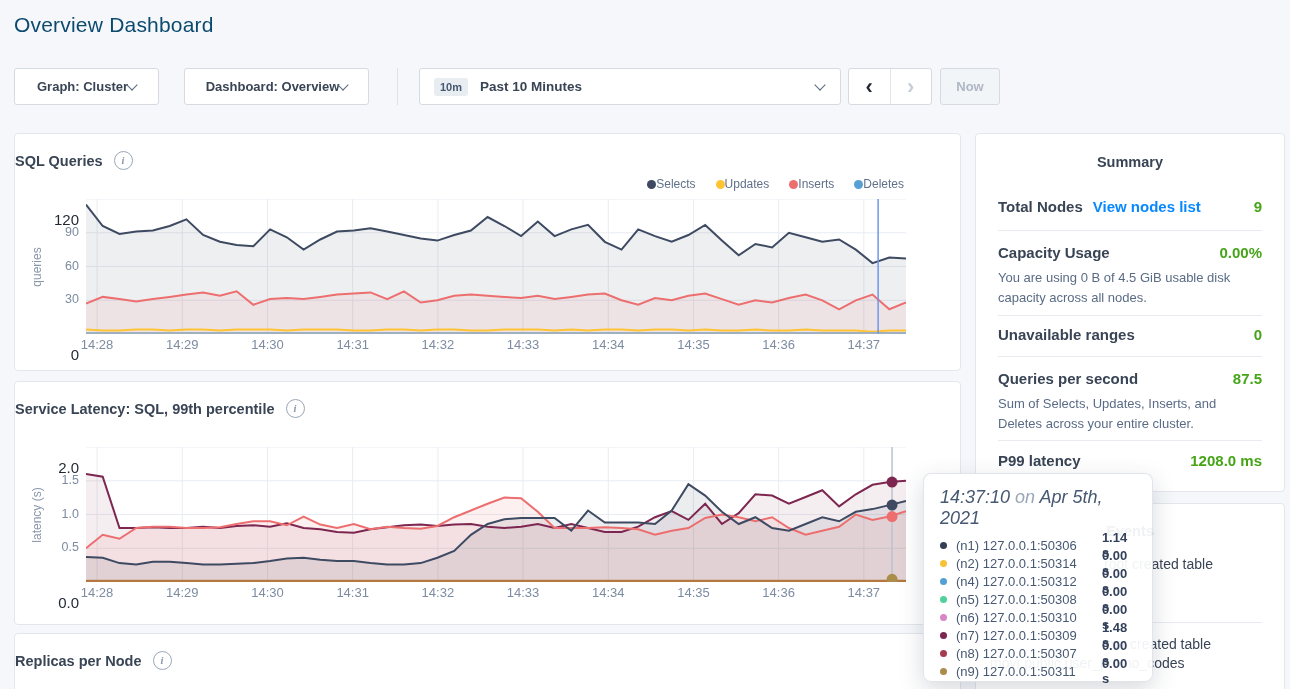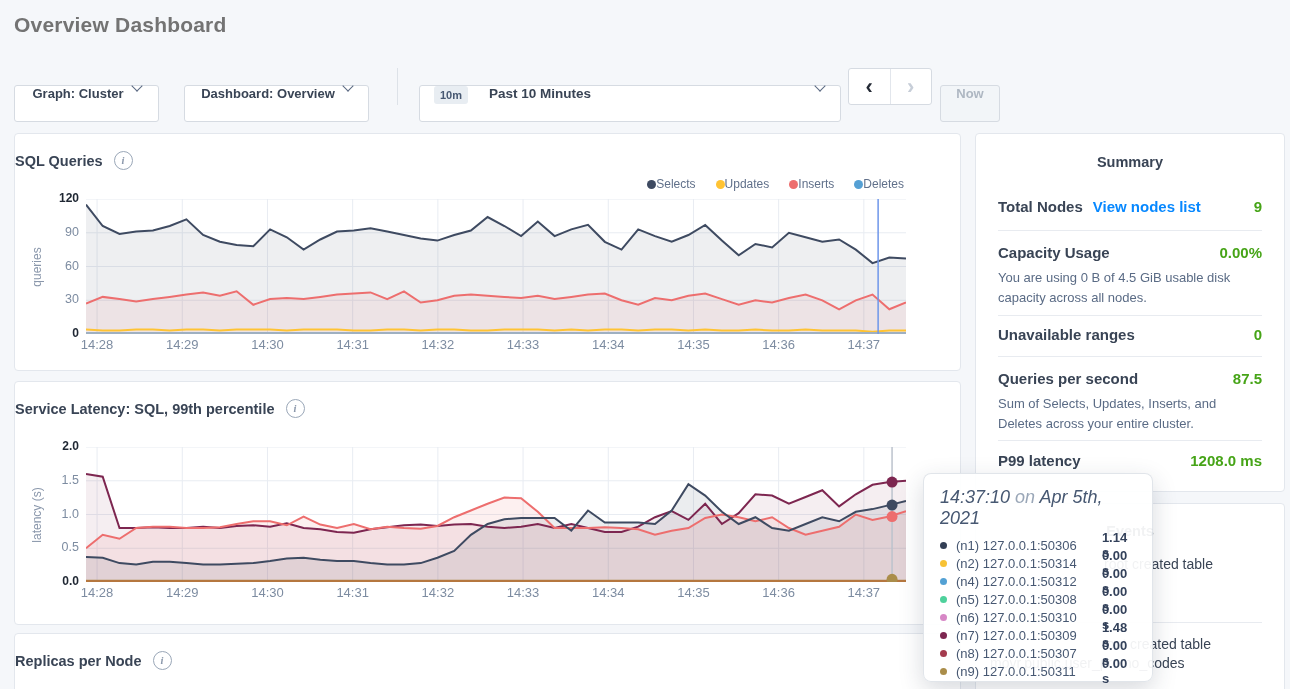--- a/index.html
+++ b/index.html
@@ -4,27 +4,27 @@
 <style>
   html,body{margin:0;padding:0;}
   body{
     width:1290px;height:689px;position:relative;overflow:hidden;
     background:#f5f7fa;
     font-family:"Liberation Sans","DejaVu Sans",sans-serif;
     color:#394455;
   }
   .page-title{
     position:absolute;left:14px;top:13px;
-    font-size:21px;font-weight:700;color:#737373;letter-spacing:.2px;
+    font-size:21px;font-weight:400;color:#0c4a6e;letter-spacing:.2px;
   }
   
   .btn{
-    position:absolute;top:85px;height:37px;box-sizing:border-box;
+    position:absolute;top:68px;height:37px;box-sizing:border-box;
     background:#fff;border:1px solid #d6dbe2;border-radius:3px;
-    display:flex;align-items:flex-start;justify-content:center;gap:9px;
+    display:flex;align-items:center;justify-content:center;
     font-size:13px;font-weight:bold;color:#394455;cursor:pointer;
   }
   .caret{width:7px;height:7px;border-right:1.5px solid #5a6982;border-bottom:1.5px solid #5a6982;
     transform:rotate(45deg);margin-top:-4px;}
   .vdivider{position:absolute;left:397px;top:68px;width:1px;height:37px;background:#dde2e8;}
   .time-sel{justify-content:flex-start;padding:0 14px;}
   .time-badge{
     background:#e8edf2;color:#475872;font-size:11px;font-weight:bold;
     padding:3px 6px;border-radius:3px;margin-right:12px;
   }
@@ -52,21 +52,21 @@
     width:17px;height:17px;border:1px solid #9aa7b8;border-radius:50%;
     color:#8a97ab;font-size:10.5px;font-weight:bold;display:flex;align-items:center;justify-content:center;
     cursor:pointer;flex:0 0 auto;font-family:"Liberation Serif",serif;font-style:italic;
   }
   .legend{position:absolute;top:43px;right:56px;display:flex;gap:20px;}
   .legend-item{display:flex;align-items:center;gap:0;font-size:12px;color:#60708a;cursor:pointer;}
   .ldot{width:9px;height:9px;border-radius:50%;}
   .plot{position:absolute;left:71px;top:65px;width:820px;height:135px;cursor:crosshair;}
   .ylabels{position:absolute;left:0;top:65px;width:64px;height:135px;}
   .ylabels span{position:absolute;right:0;font-size:12.5px;color:#7d8ca1;}
-  .ylabels span.extreme{font-weight:bold;color:#1f2733;font-size:12px;}
+  .ylabels span.extreme{font-weight:normal;color:#1f2733;font-size:15px;margin-top:20px;}
   .xlabels{position:absolute;left:71px;top:203px;width:820px;height:16px;}
   .xlabels span{position:absolute;width:48px;margin-left:-24px;text-align:center;font-size:13px;color:#7d8ca1;}
   .yaxis-name{
     position:absolute;left:14px;top:65px;height:135px;width:16px;
     display:flex;align-items:center;justify-content:center;
   }
   .yaxis-name span{
     transform:rotate(-90deg);white-space:nowrap;font-size:12px;color:#8a97ab;
   }
   

